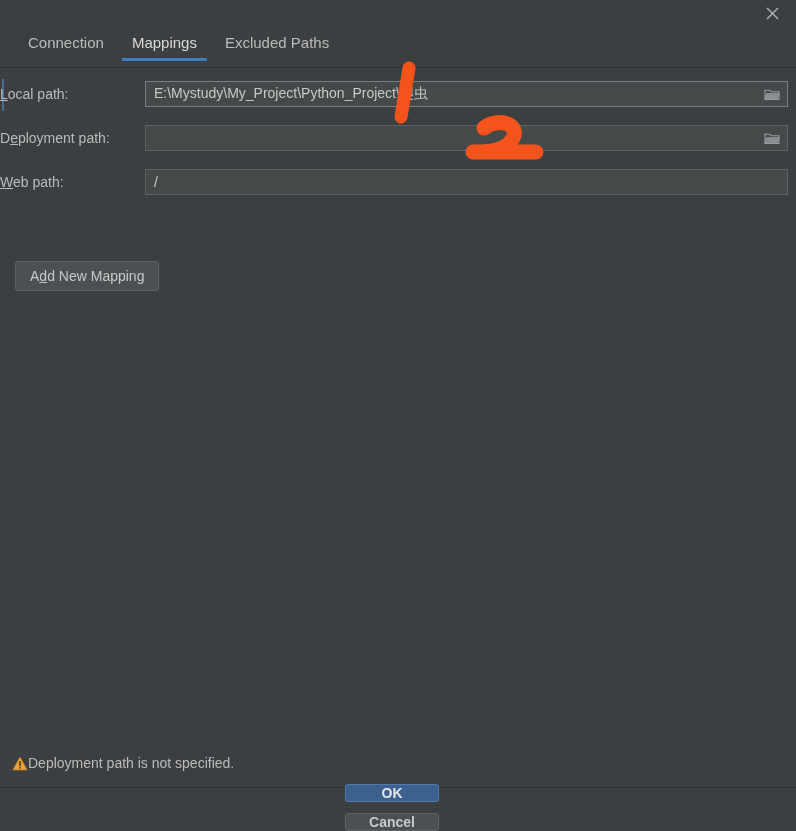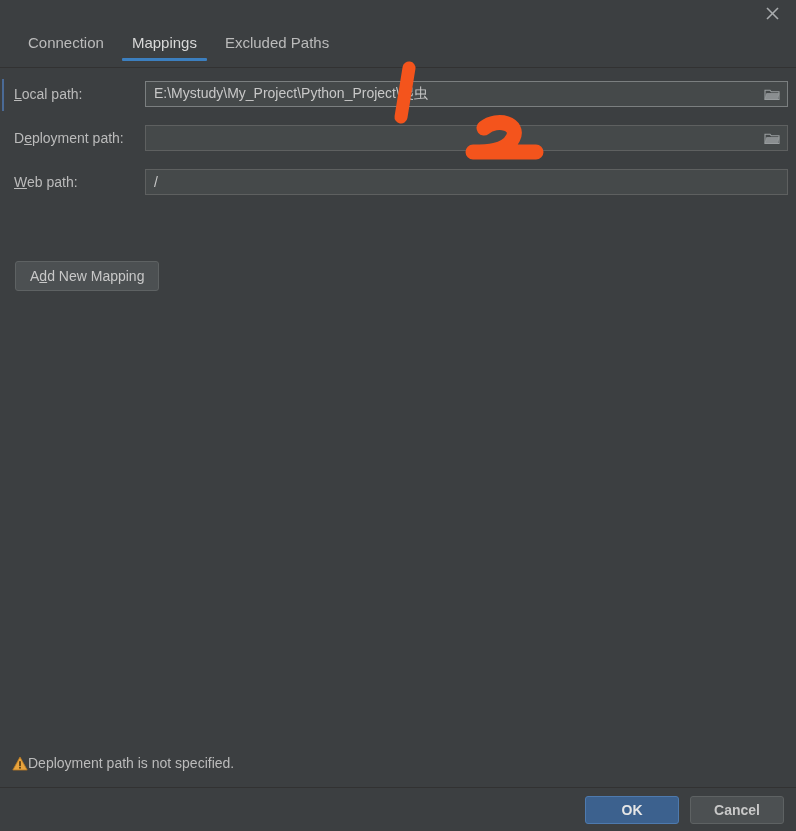--- a/index.html
+++ b/index.html
@@ -91,21 +91,20 @@
     height: 28px;
     display: flex;
     align-items: center;
   }
   .row1 { top: 12px; }
   .row2 { top: 56px; }
   .row3 { top: 100px; }
 
   .field-label {
     width: 145px;
-    padding-left: 14px;
     box-sizing: border-box;
     font-size: 14px;
     color: #BBBBBB;
     white-space: nowrap;
   }
   .field-label u { text-decoration: underline; }
 
   .field-wrap {
     flex: 1;
     position: relative;
@@ -186,20 +185,21 @@
     left: 0; right: 0; bottom: 0;
     height: 44px;
     background: #3C3F41;
     border-top: 1px solid #323232;
     display: flex;
     align-items: center;
     justify-content: flex-end;
     padding-right: 12px;
     box-sizing: border-box;
     gap: 11px;
+    flex-direction: column;
   }
   .btn {
     width: 94px;
     height: 28px;
     display: flex;
     align-items: center;
     justify-content: center;
     border-radius: 3px;
     font-size: 14px;
     cursor: pointer;

